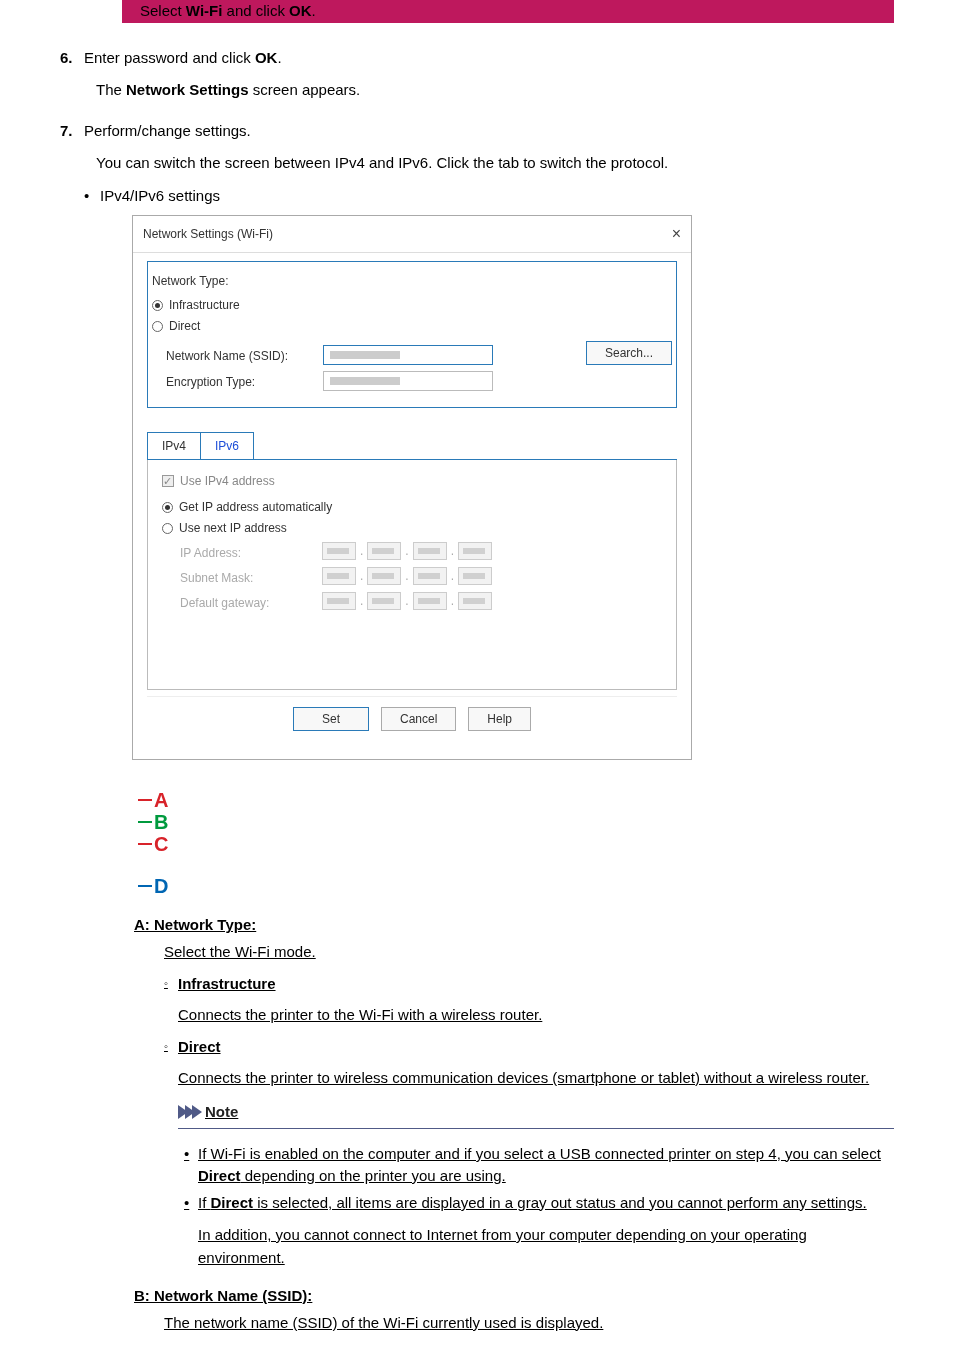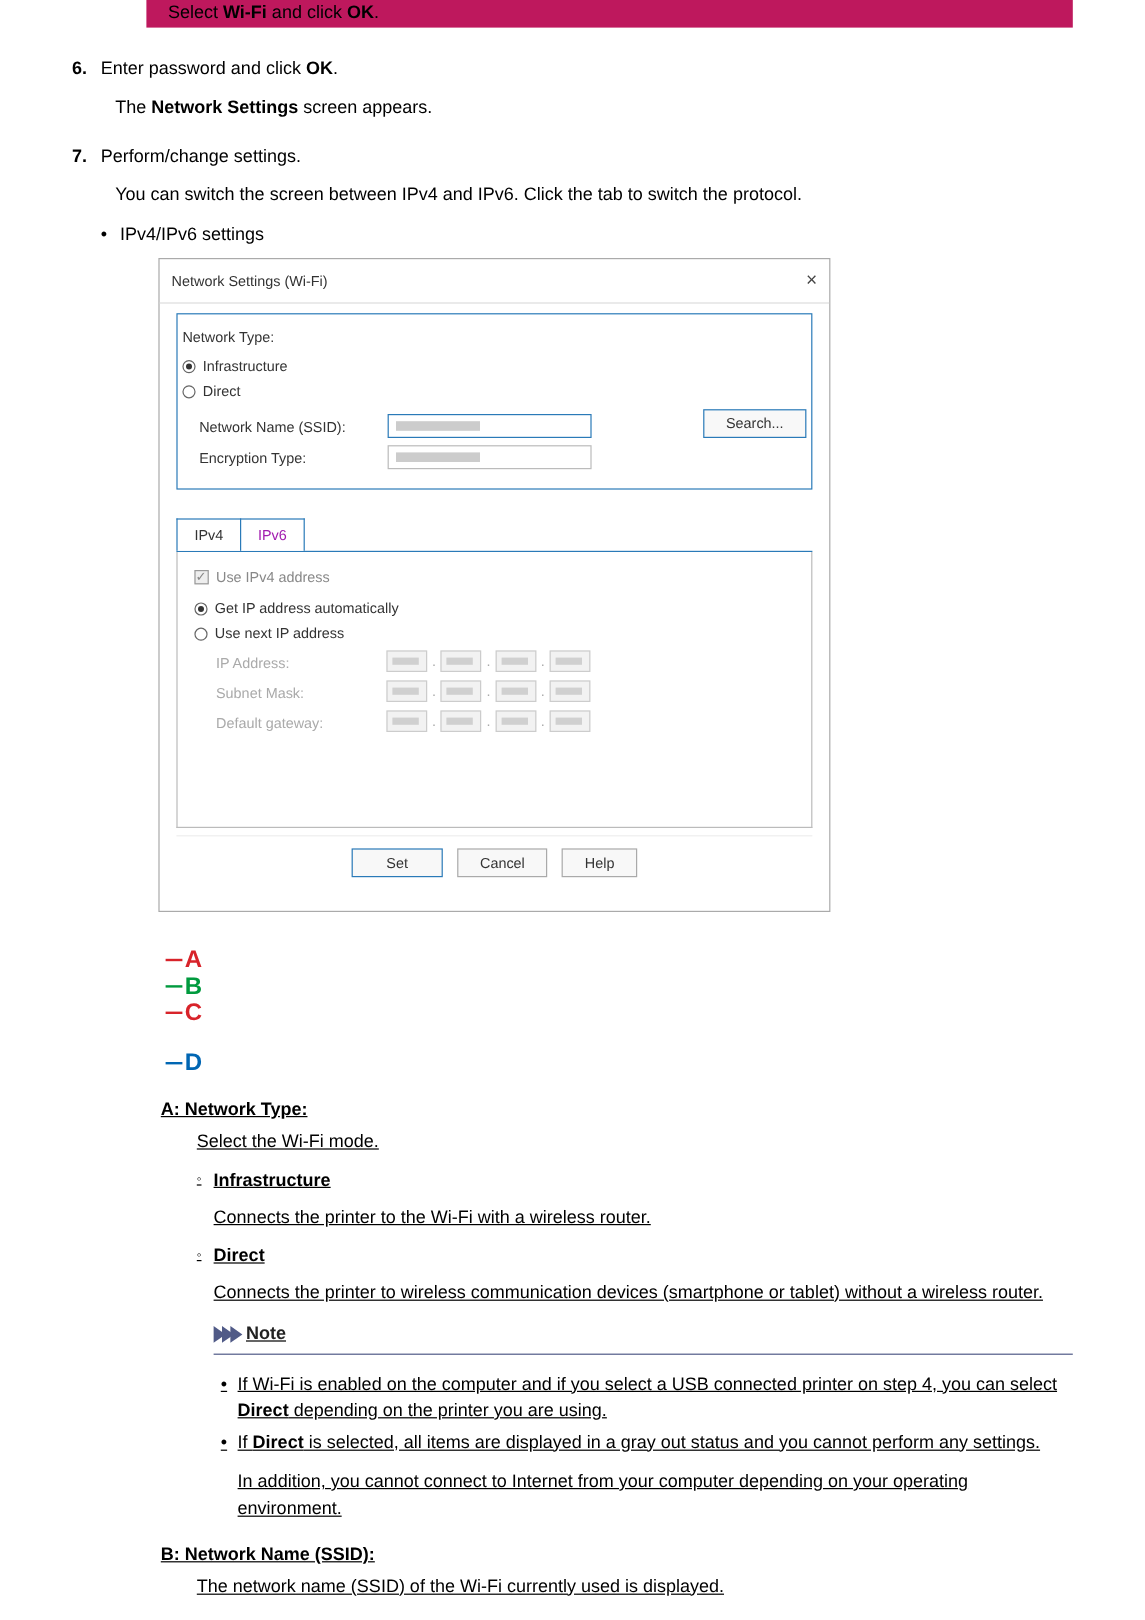--- a/index.html
+++ b/index.html
@@ -57,21 +57,21 @@
   .text-input.redacted::after { content: ""; position: absolute; left: 6px; top: 5px; width: 70px; height: 8px; background: #ccc; }
   .text-input.grey { border-color: #bbb; }
   .btn {
     border: 1px solid #2a7ab8; background: #f8f8f8;
     padding: 2px 18px; font-size: 12px; color: #333;
   }
   .btn.grey { border-color: #aaa; }
   .tabs { display: flex; border-bottom: 1px solid #2a7ab8; margin-top: 24px; }
   .tab { padding: 4px 14px; border: 1px solid #2a7ab8; border-bottom: none; font-size: 12px; background: #fff; }
   .tab:first-child { border-right: none; }
-  .tab.inactive { color: #a21caf; }
+  .tab.inactive { color: #1d4ed8; }
   .tab-panel { border: 1px solid #bbb; border-top: none; padding: 12px 14px 40px 14px; min-height: 230px; }
   .checkbox-row { display: flex; align-items: center; gap: 6px; font-size: 12px; color: #888; margin-bottom: 8px; }
   .checkbox { width: 12px; height: 12px; border: 1px solid #999; background: #eee; position: relative; }
   .checkbox.checked::after { content: "✓"; position: absolute; top: -3px; left: 0; font-size: 11px; color: #888; }
   .ip-section { margin-top: 6px; }
   .ip-row { display: flex; align-items: flex-end; gap: 12px; margin: 5px 0 5px 18px; }
   .ip-label { width: 130px; color: #aaa; font-size: 12px; }
   .octets { display: flex; gap: 4px; }
   .octet { width: 34px; height: 18px; border: 1px solid #ccc; background: #f2f2f2; position: relative; }
   .octet::after { content: ""; position: absolute; left: 4px; top: 5px; width: 22px; height: 6px; background: #d0d0d0; }

